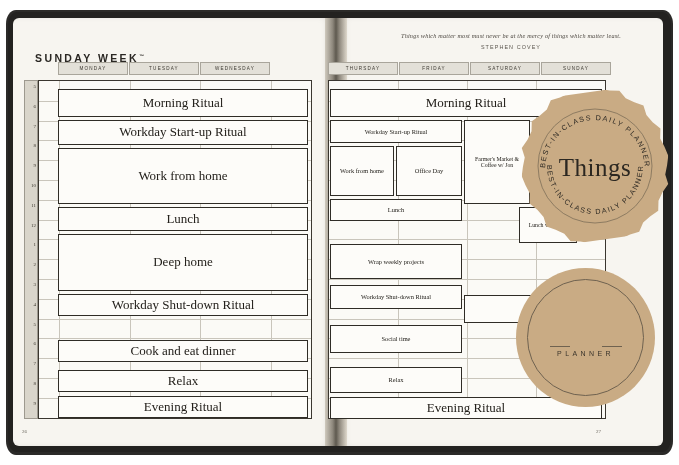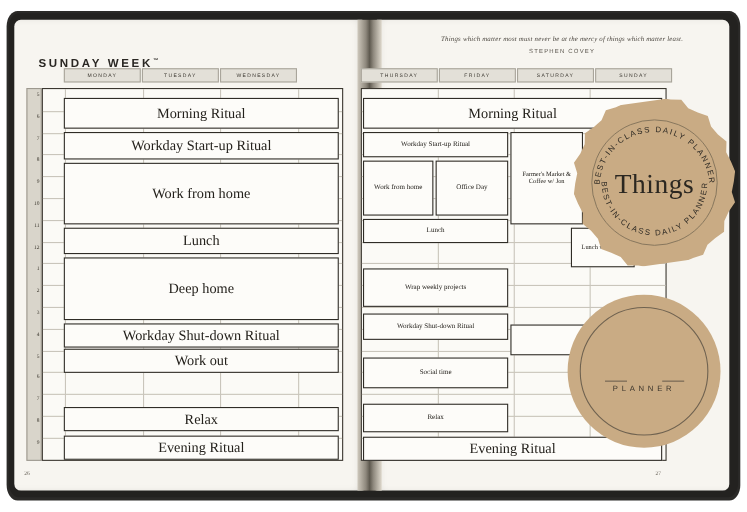--- a/index.html
+++ b/index.html
@@ -337,21 +337,21 @@
     <div class="hour" style="top:301px;">8</div>
     <div class="hour" style="top:320.8px;">9</div>
   </div>
 
   <div class="blk" style="left:58px; top:89px;  width:250px; height:28px;">Morning Ritual</div>
   <div class="blk" style="left:58px; top:120px; width:250px; height:25px;">Workday Start-up Ritual</div>
   <div class="blk" style="left:58px; top:148px; width:250px; height:56px;">Work from home</div>
   <div class="blk" style="left:58px; top:207px; width:250px; height:24px;">Lunch</div>
   <div class="blk" style="left:58px; top:234px; width:250px; height:57px;">Deep home</div>
   <div class="blk" style="left:58px; top:294px; width:250px; height:22px;">Workday Shut-down Ritual</div>
-  <div class="blk" style="left:58px; top:317px; width:250px; height:22px;">Work out</div>
+  <div class="blk" style="left:58px; top:340px; width:250px; height:22px;">Cook and eat dinner</div>
   <div class="blk" style="left:58px; top:370px; width:250px; height:22px;">Relax</div>
   <div class="blk" style="left:58px; top:396px; width:250px; height:22px;">Evening Ritual</div>
 
   <div class="pagenum" style="left:22px; top:429px;">26</div>
 
   <div class="dayhead-row" style="left:328px; top:62px;">
     <div class="dayhead" style="width:68px;">THURSDAY</div>
     <div class="dayhead" style="width:68px;">FRIDAY</div>
     <div class="dayhead" style="width:68px;">SATURDAY</div>
     <div class="dayhead" style="width:68px;">SUNDAY</div>

